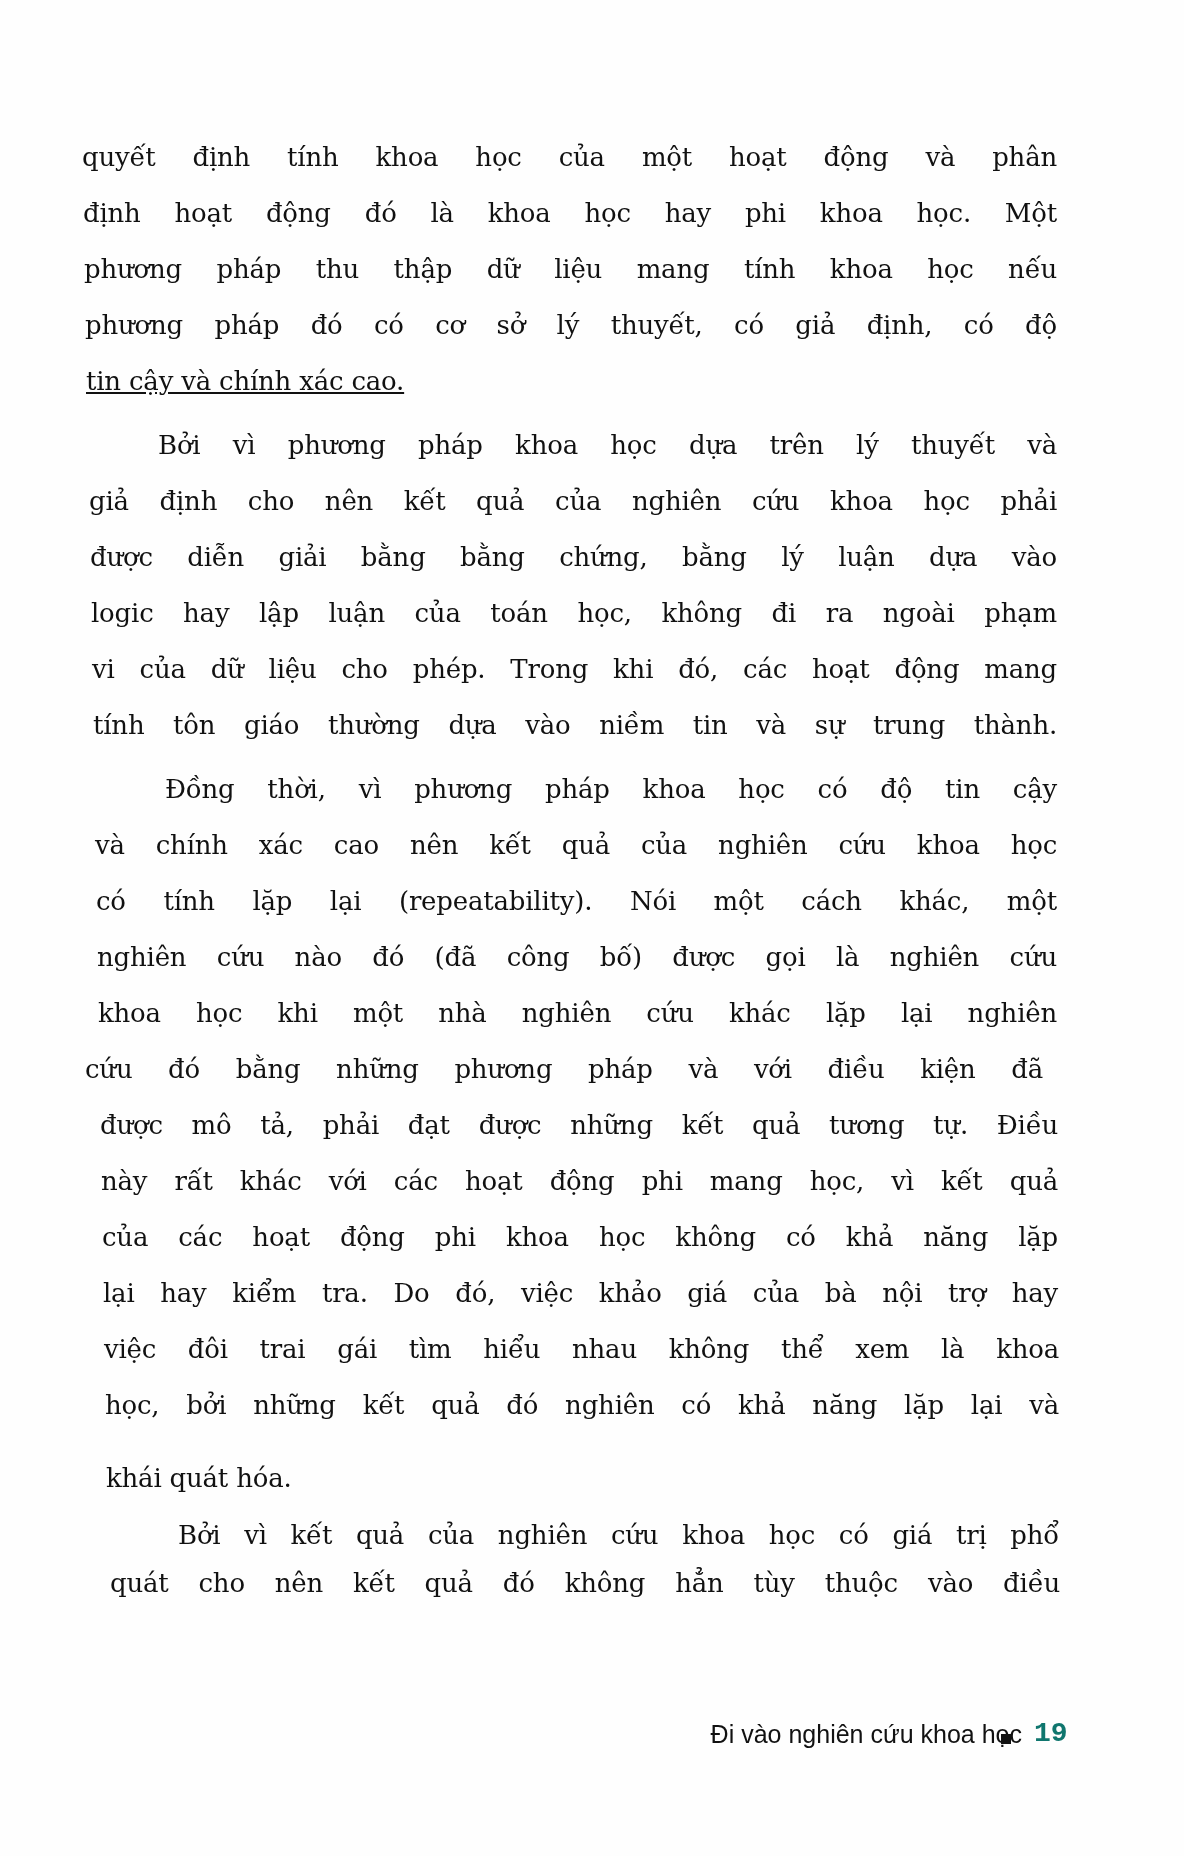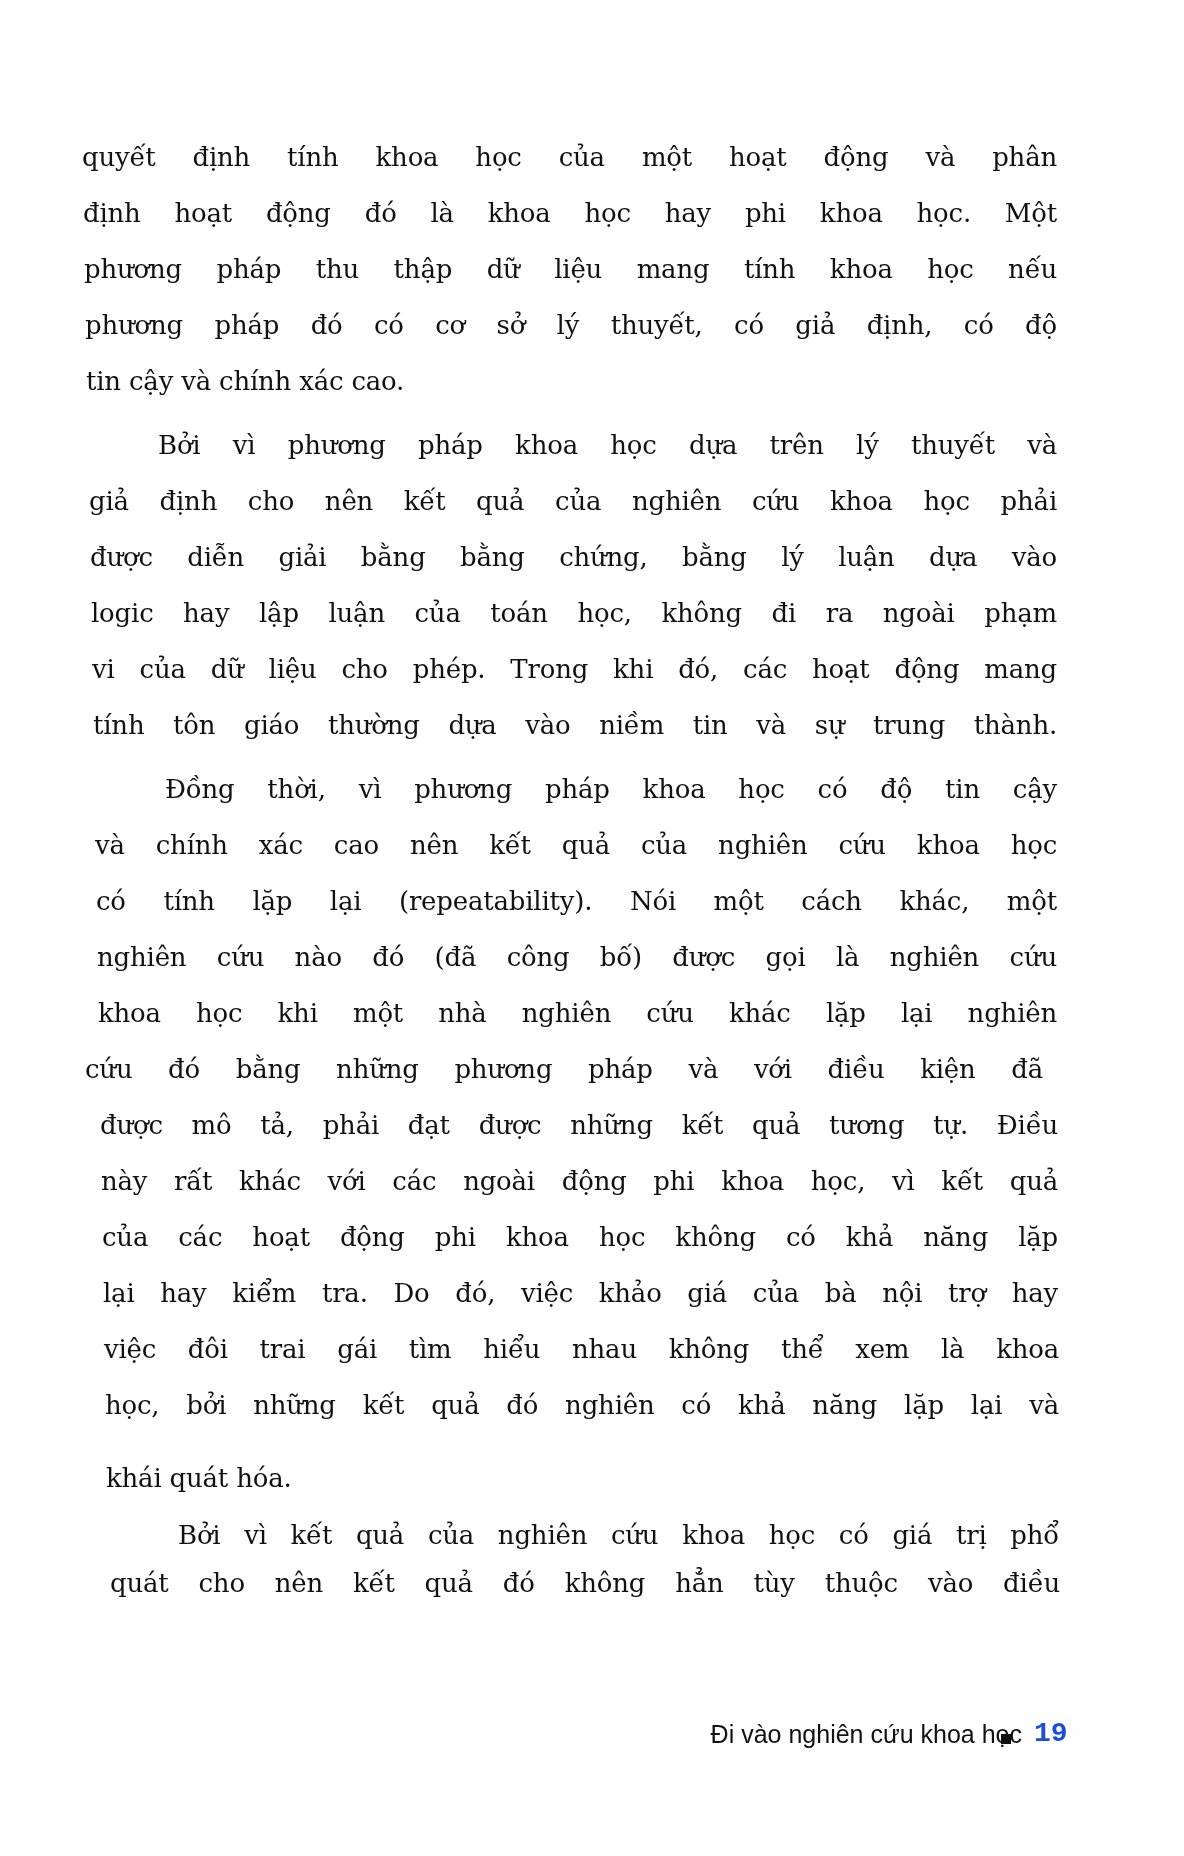--- a/index.html
+++ b/index.html
@@ -67,55 +67,55 @@
       background: #111;
     }
     .footer-page {
       position: absolute;
       left: 1034px;
       top: 6px;
       font-family: "Liberation Mono", "DejaVu Sans Mono", monospace;
       font-weight: bold;
       font-size: 28px;
       line-height: 36px;
-      color: #1d4ed8;
+      color: #0f766e;
     }
   </style>
 </head>
 <body>
 
 <div class="page">
   <div class="body-text">
 
     <div>
       <div class="line" style="left:82px; top:129px; width:975px;">quyết định tính khoa học của một hoạt động và phân</div>
       <div class="line" style="left:83px; top:185px; width:974px;">định hoạt động đó là khoa học hay phi khoa học. Một</div>
       <div class="line" style="left:84px; top:241px; width:973px;">phương pháp thu thập dữ liệu mang tính khoa học nếu</div>
       <div class="line" style="left:85px; top:297px; width:972px;">phương pháp đó có cơ sở lý thuyết, có giả định, có độ</div>
-      <div class="line last" style="left:86px; top:353px; width:971px;">tin cậy và chính xác cao.</div>
+      <div class="line last" style="left:86px; top:353px; width:971px;text-decoration:underline;">tin cậy và chính xác cao.</div>
     </div>
 
     <div>
       <div class="line" style="left:158px; top:417px; width:899px;">Bởi vì phương pháp khoa học dựa trên lý thuyết và</div>
       <div class="line" style="left:89px; top:473px; width:968px;">giả định cho nên kết quả của nghiên cứu khoa học phải</div>
       <div class="line" style="left:90px; top:529px; width:967px;">được diễn giải bằng bằng chứng, bằng lý luận dựa vào</div>
       <div class="line" style="left:91px; top:585px; width:966px;">logic hay lập luận của toán học, không đi ra ngoài phạm</div>
       <div class="line" style="left:92px; top:641px; width:965px;">vi của dữ liệu cho phép. Trong khi đó, các hoạt động mang</div>
       <div class="line" style="left:93px; top:697px; width:964px;">tính tôn giáo thường dựa vào niềm tin và sự trung thành.</div>
     </div>
 
     <div>
       <div class="line" style="left:165px; top:761px; width:892px;">Đồng thời, vì phương pháp khoa học có độ tin cậy</div>
       <div class="line" style="left:95px; top:817px; width:962px;">và chính xác cao nên kết quả của nghiên cứu khoa học</div>
       <div class="line" style="left:96px; top:873px; width:961px;">có tính lặp lại (repeatability). Nói một cách khác, một</div>
       <div class="line" style="left:97px; top:929px; width:960px;">nghiên cứu nào đó (đã công bố) được gọi là nghiên cứu</div>
       <div class="line" style="left:98px; top:985px; width:959px;">khoa học khi một nhà nghiên cứu khác lặp lại nghiên</div>
       <div class="line" style="left:85px; top:1041px; width:958px;">cứu đó bằng những phương pháp và với điều kiện đã</div>
       <div class="line" style="left:100px; top:1097px; width:958px;">được mô tả, phải đạt được những kết quả tương tự. Điều</div>
-      <div class="line" style="left:101px; top:1153px; width:957px;">này rất khác với các ngoài động phi khoa học, vì kết quả</div>
+      <div class="line" style="left:101px; top:1153px; width:957px;">này rất khác với các hoạt động phi mang học, vì kết quả</div>
       <div class="line" style="left:102px; top:1209px; width:956px;">của các hoạt động phi khoa học không có khả năng lặp</div>
       <div class="line" style="left:103px; top:1265px; width:955px;">lại hay kiểm tra. Do đó, việc khảo giá của bà nội trợ hay</div>
       <div class="line" style="left:104px; top:1321px; width:955px;">việc đôi trai gái tìm hiểu nhau không thể xem là khoa</div>
       <div class="line" style="left:105px; top:1377px; width:954px;">học, bởi những kết quả đó nghiên có khả năng lặp lại và</div>
       <div class="line last" style="left:106px; top:1433px; width:953px;margin-top:17px;">khái quát hóa.</div>
     </div>
 
     <div>
       <div class="line" style="left:178px; top:1499px; width:881px;margin-top:8px;">Bởi vì kết quả của nghiên cứu khoa học có giá trị phổ</div>
       <div class="line" style="left:110px; top:1555px; width:950px;">quát cho nên kết quả đó không hẳn tùy thuộc vào điều</div>

